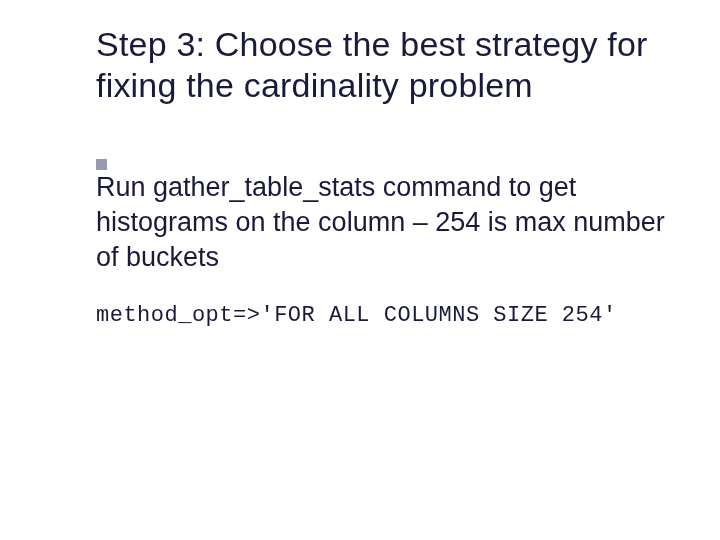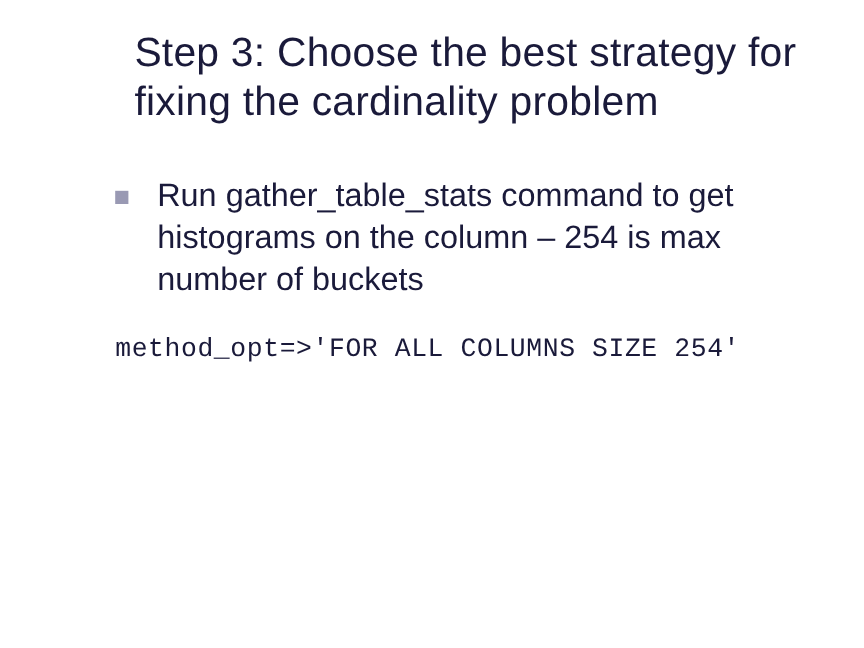--- a/index.html
+++ b/index.html
@@ -14,28 +14,29 @@
   .slide {
     box-sizing: border-box;
     width: 720px;
     height: 540px;
     padding: 24px 48px 0 96px;
     position: relative;
   }
   .title {
     font-size: 34px;
     line-height: 1.2;
-    margin: 0 0 40px 16px;
+    margin: 0 0 40px 0;
     font-weight: normal;
     letter-spacing: 0.2px;
   }
   .bullet-row {
     display: flex;
     align-items: flex-start;
     margin-bottom: 28px;
+    flex-direction: column;
   }
   .bullet {
     flex: 0 0 auto;
     width: 11px;
     height: 11px;
     background: #9999b3;
     margin-top: 13px;
     margin-right: 24px;
   }
   .bullet-text {

